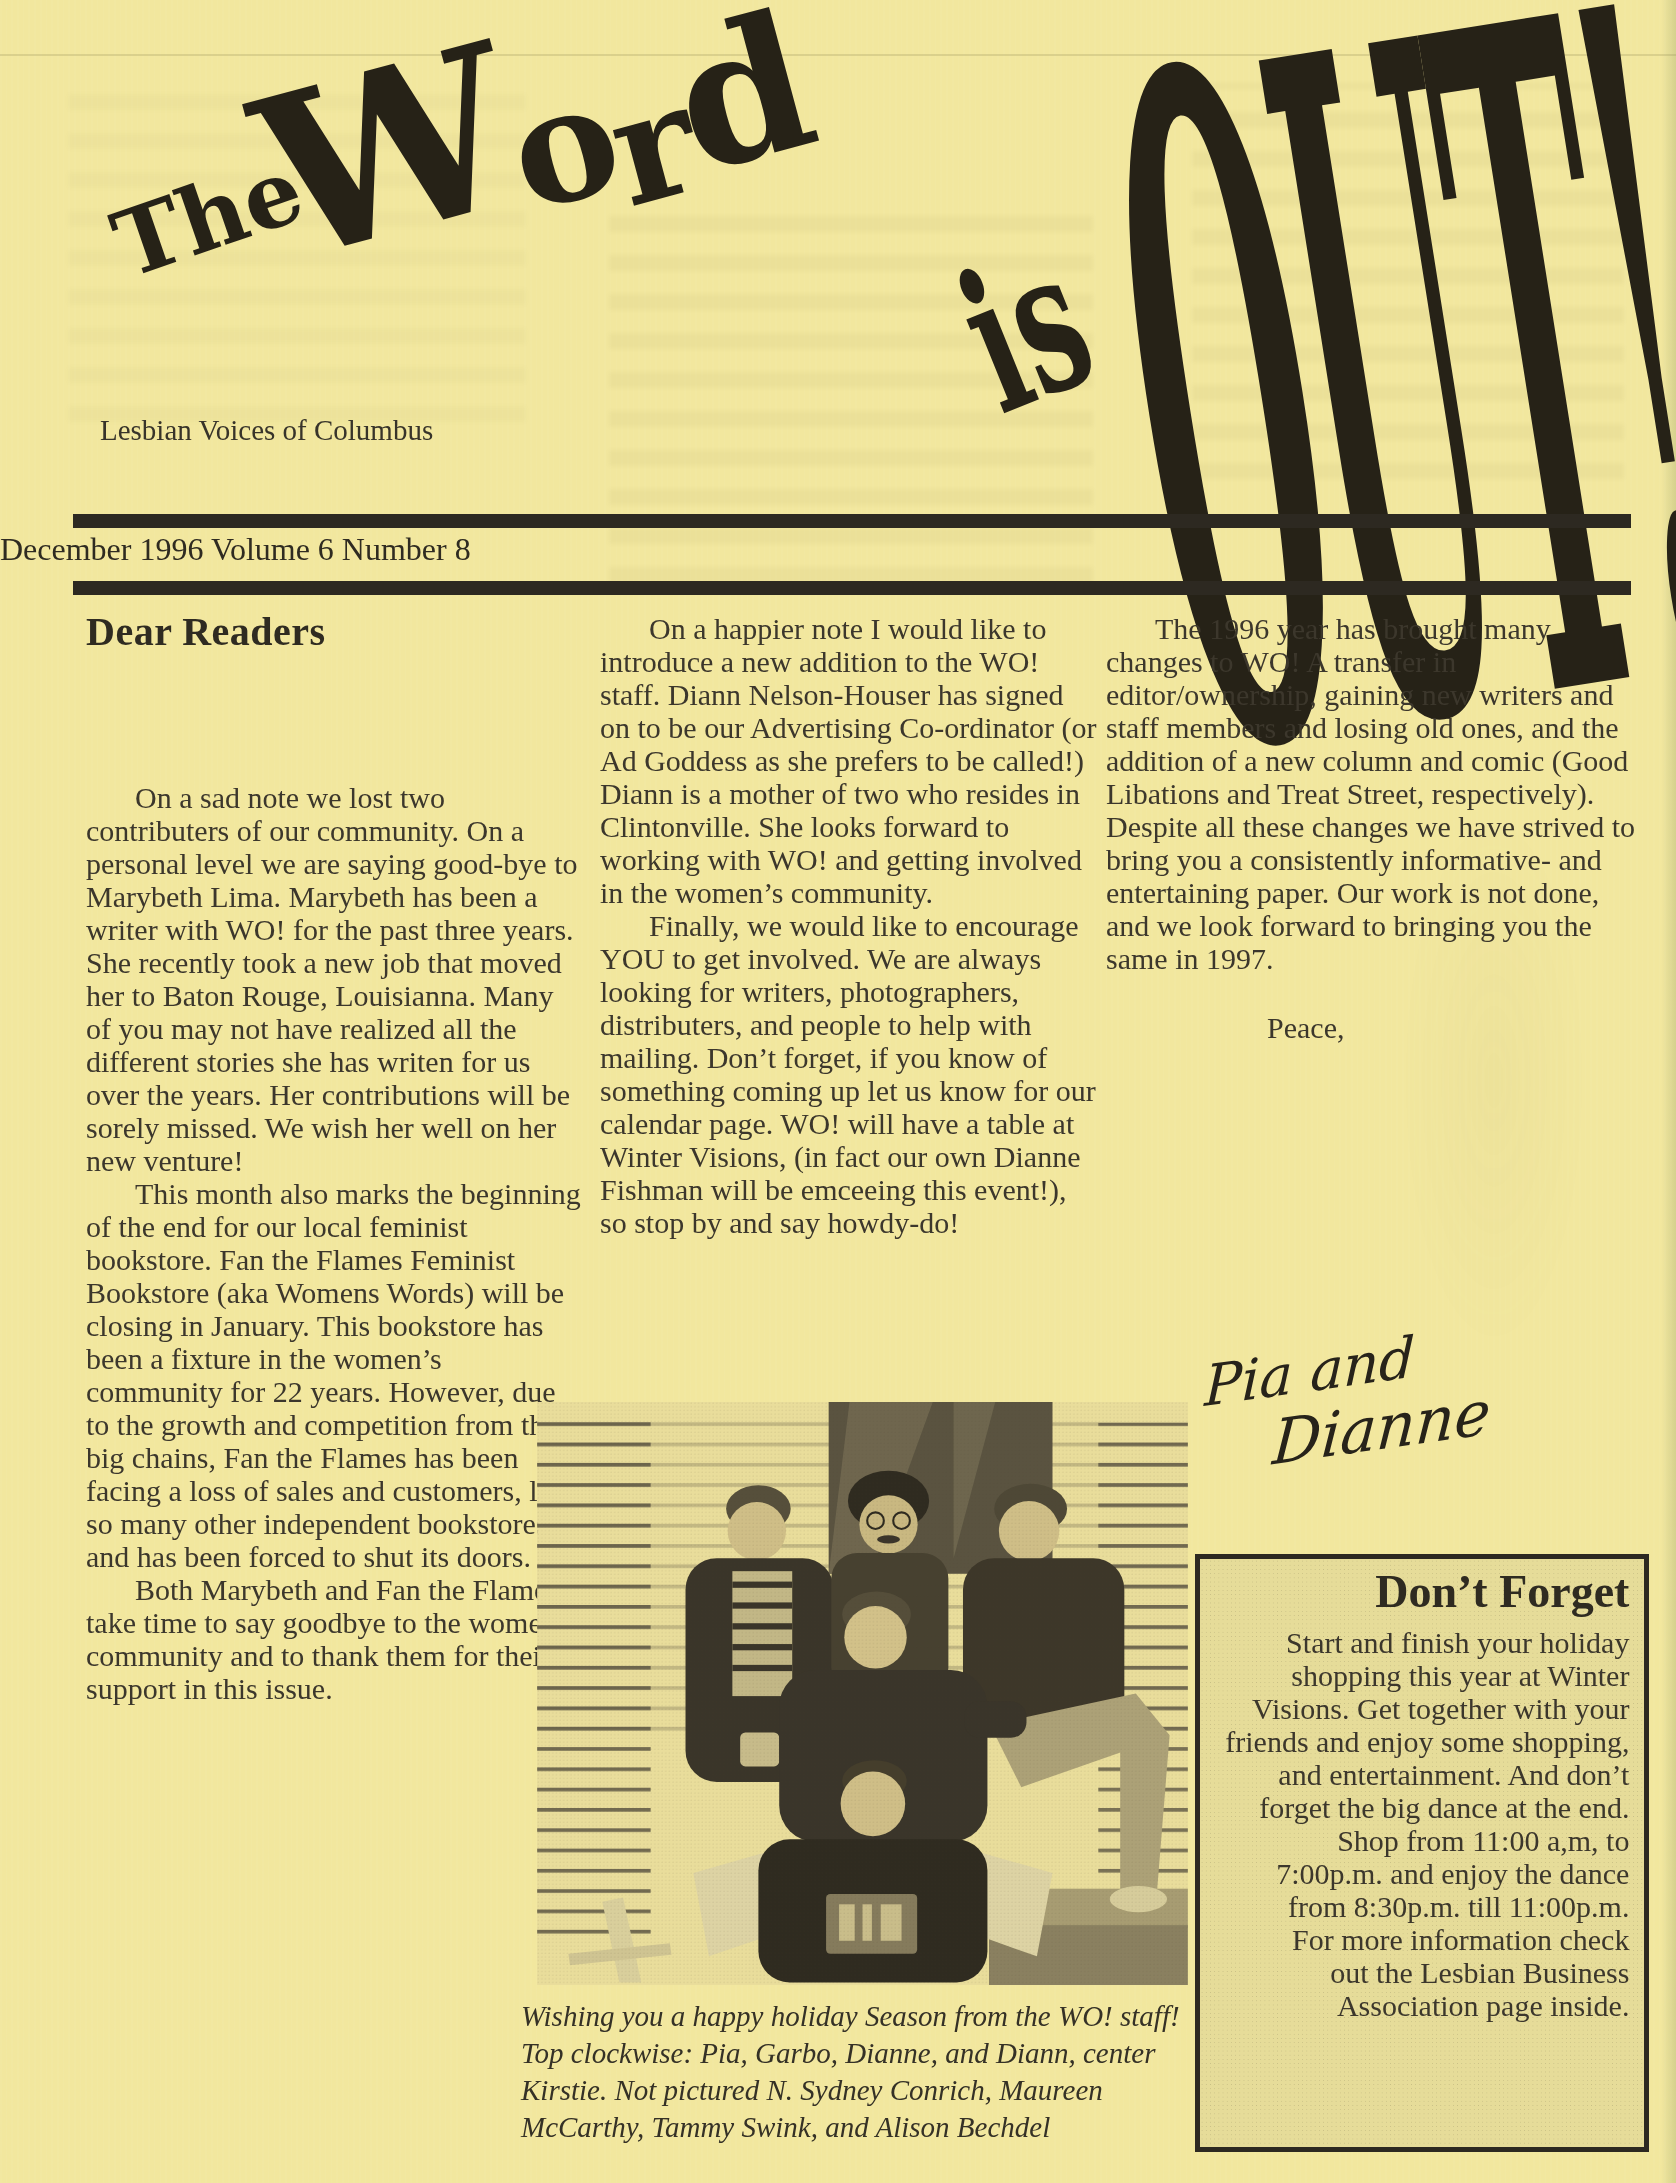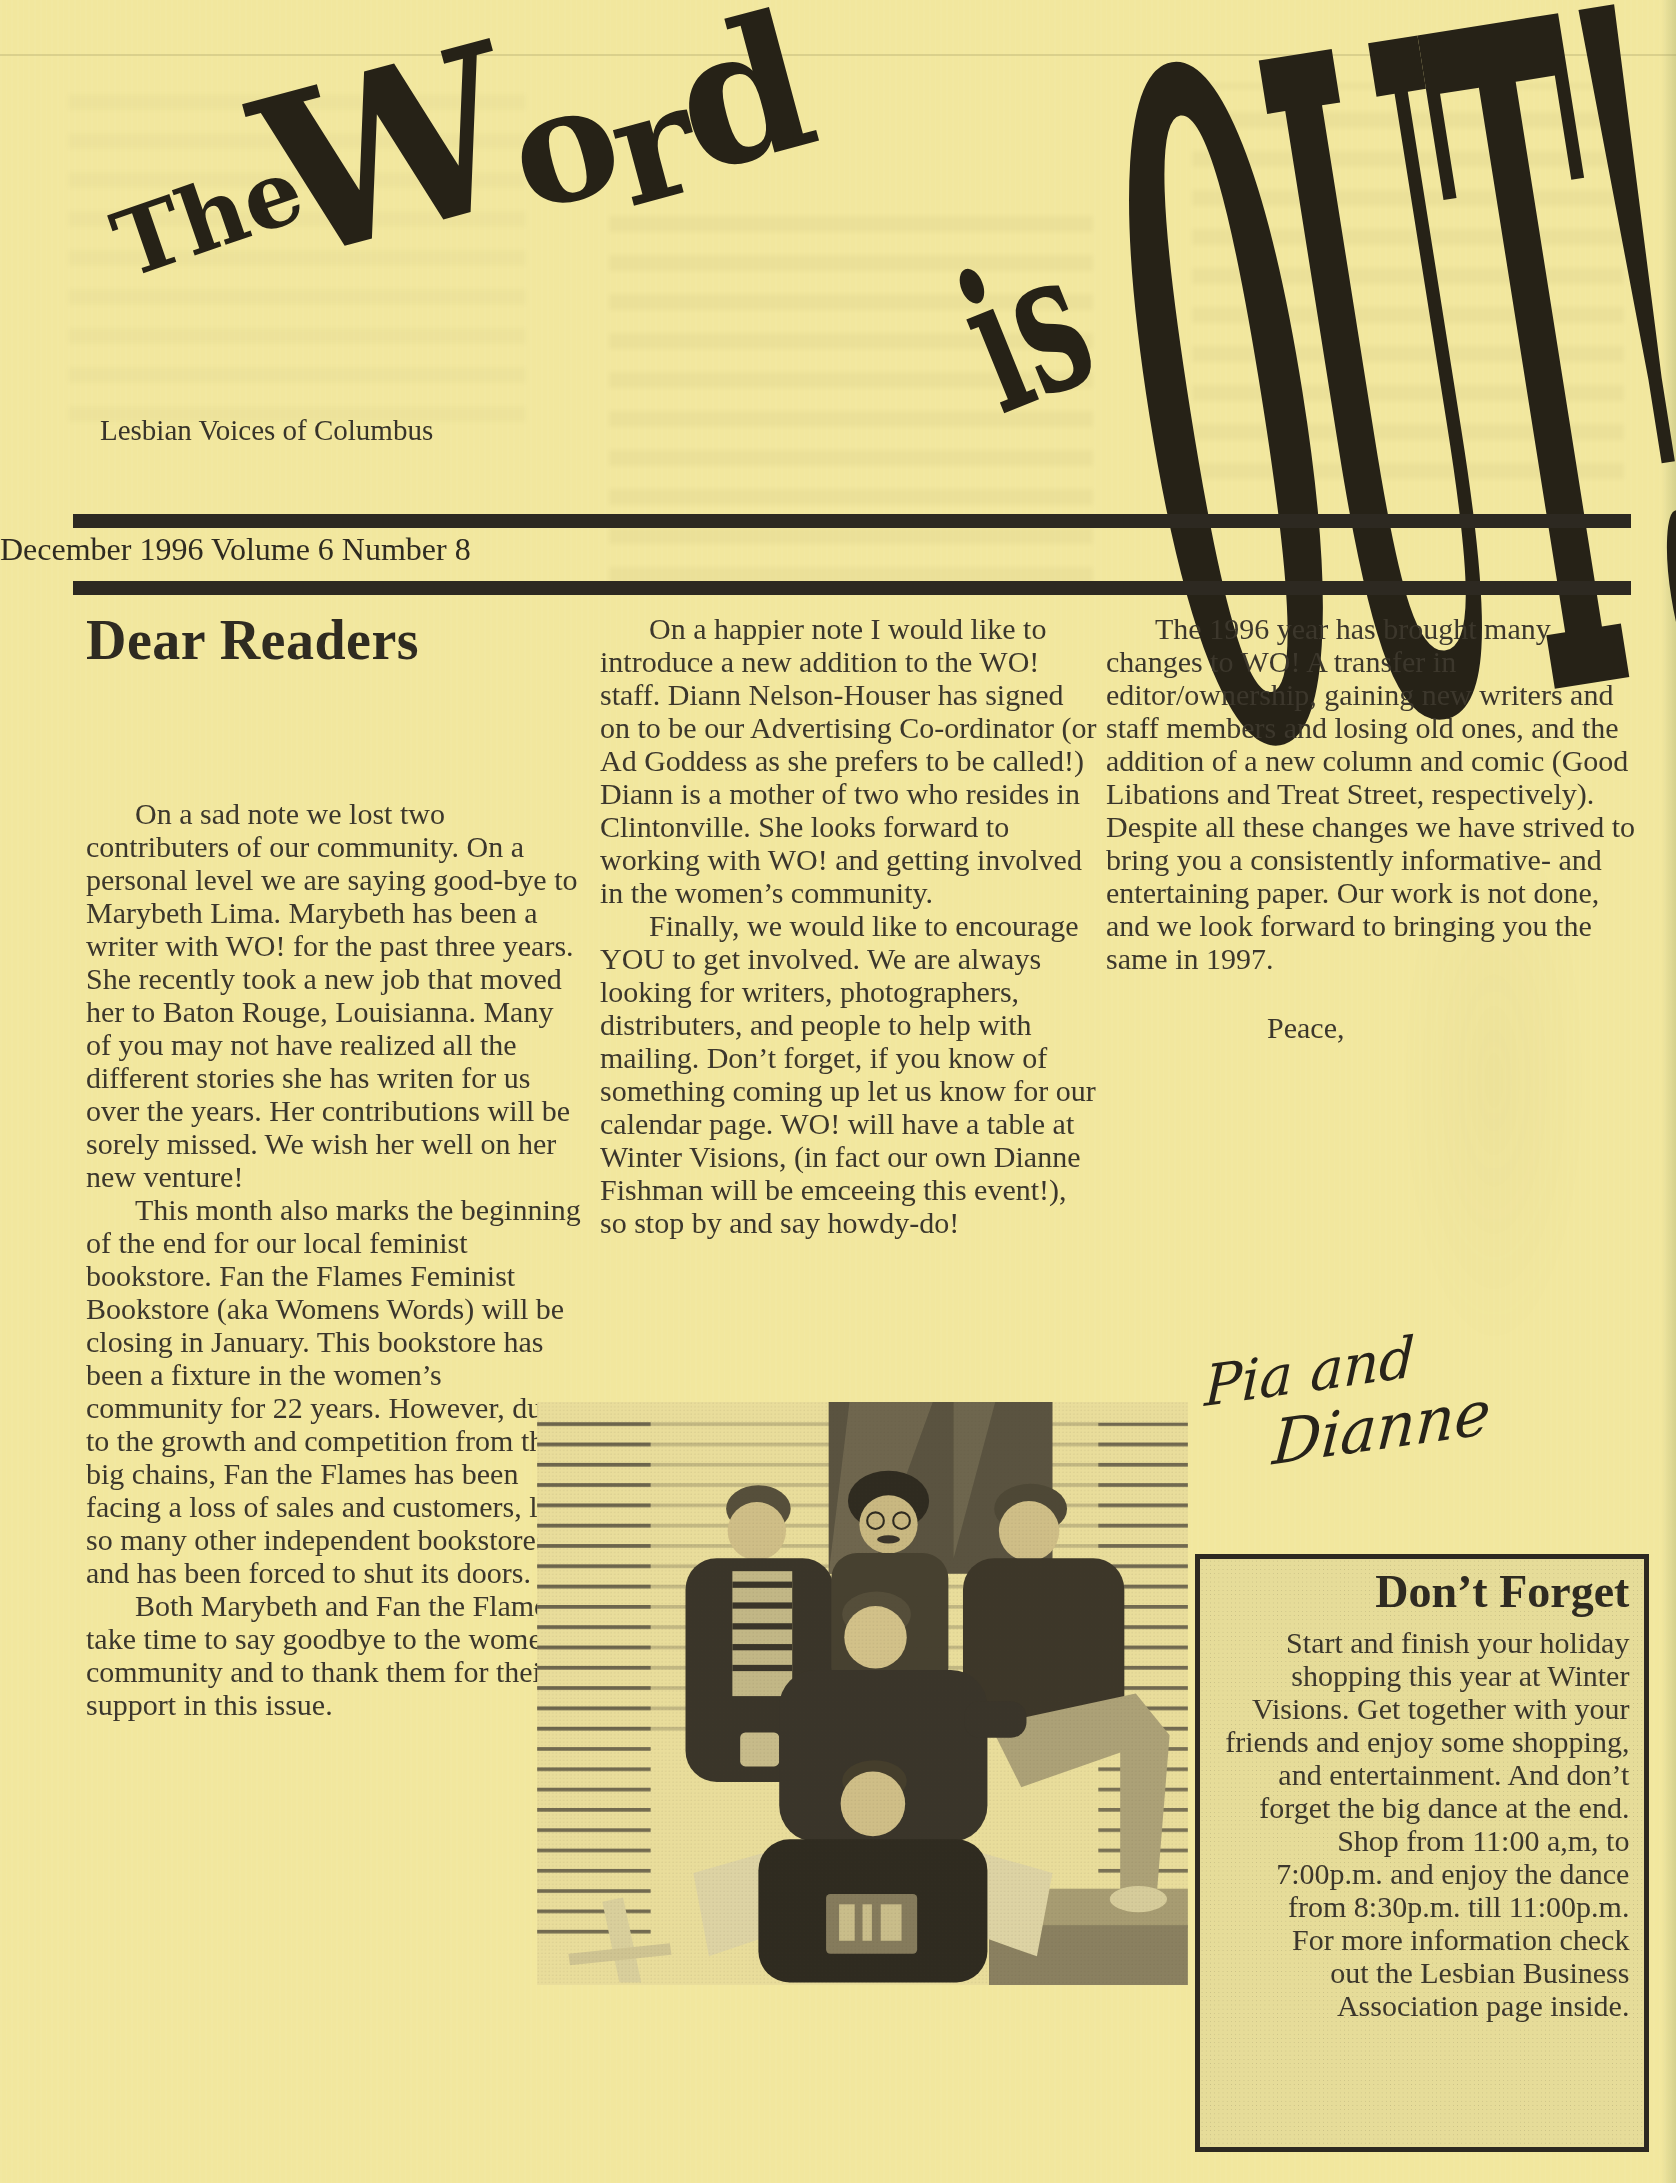--- a/index.html
+++ b/index.html
@@ -40,21 +40,21 @@
   .rule{position:absolute;left:73px;width:1558px;height:14px;background:#2d2921;}
   .rule-top{top:514px;}
   .rule-bottom{top:581px;}
   .dateline{position:absolute;left:0;top:531px;width:1562px;font-size:32px;color:#2f2b21;}
   
   .col{position:absolute;top:612px;width:497px;font-size:30px;line-height:33px;text-align:left;}
   .col p{margin:0;text-indent:49px;}
   .col1{left:86px;}
   .col2{left:600px;}
   .col3{left:1106px;width:542px;}
-  .headline{font-size:56px;line-height:1;font-weight:bold;margin:0 0 129px 0;color:#2f2b21;letter-spacing:0.5px;}
+  .headline{font-size:40px;line-height:1;font-weight:bold;margin:0 0 129px 0;color:#2f2b21;letter-spacing:0.5px;}
   .closing{margin:36px 0 0 161px !important;text-indent:0 !important;}
   
   .signature{position:absolute;left:1208px;top:1336px;transform:rotate(-8deg);font-style:italic;color:#27231a;font-family:"DejaVu Serif",serif;}
   .sig1{font-size:56px;line-height:1.1;transform:skewX(-10deg);}
   .sig2{font-size:61px;line-height:1.1;margin-left:60px;transform:skewX(-12deg);}
   
   .dont-forget{
     position:absolute;left:1195px;top:1554px;width:454px;height:598px;box-sizing:border-box;
     border:5.7px solid #2d2921;
     background-color:#e6dc99;
@@ -176,20 +176,21 @@
       <rect x="580" y="965" width="30" height="70" fill="#c9bd8a"></rect>
       <rect x="625" y="965" width="18" height="70" fill="#c9bd8a"></rect>
       <rect x="660" y="965" width="40" height="70" fill="#c9bd8a"></rect>
 
       <polygon points="125,960 165,952 200,1115 158,1115" fill="#d9cf9c"></polygon>
       <polygon points="60,1060 255,1040 258,1062 63,1082" fill="#cfc492"></polygon>
       <rect width="1250" height="1120" fill="url(#dots)"></rect>
     </svg>
   </figure>
 
+  <figcaption class="caption">Wishing you a happy holiday Season from the WO! staff! Top clockwise: Pia, Garbo, Dianne, and Diann, center Kirstie. Not pictured N. Sydney Conrich, Maureen McCarthy, Tammy Swink, and Alison Bechdel</figcaption>
 
   <aside class="dont-forget">
     <h2>Don’t Forget</h2>
     <p>Start and finish your holiday shopping this year at Winter Visions. Get together with your friends and enjoy some shopping, and entertainment. And don’t forget the big dance at the end.</p>
     <p>Shop from 11:00 a,m,  to 7:00p.m. and enjoy the dance from 8:30p.m. till 11:00p.m.</p>
     <p>For more information check out the Lesbian Business Association page inside.</p>
   </aside>
 
 </div>
 

